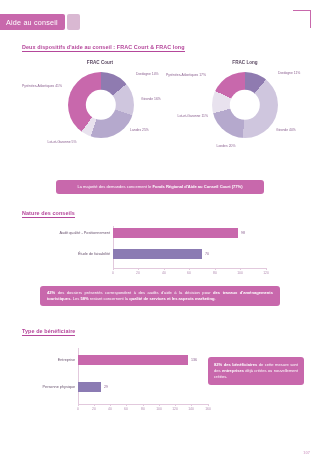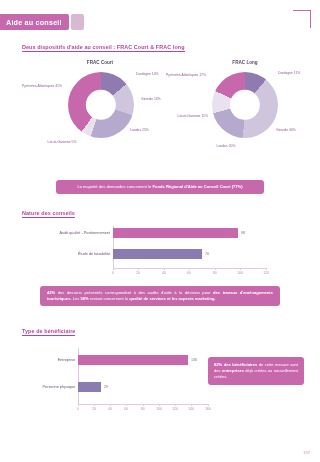--- a/index.html
+++ b/index.html
@@ -14,21 +14,21 @@
   
   .header-tab{
     position:absolute;left:0;top:14px;height:16px;
     display:flex;align-items:stretch;
   }
   .header-tab .lbl{
     background:#c868ac;color:#ffffff;
     font-size:7.2px;letter-spacing:.2px;
     display:flex;align-items:center;
     padding:0 7px 0 6px;
-    border-top-right-radius:2px;border-bottom-right-radius:2px;font-weight:bold;
+    border-top-right-radius:2px;border-bottom-right-radius:2px;
   }
   .header-tab .sq{
     width:13px;background:#d9b8d2;margin-left:2px;
     border-radius:2px;
   }
 
   
   .corner{
     position:absolute;right:9px;top:10px;width:17px;height:17px;
     border-top:1.3px solid #c868ac;border-right:1.3px solid #c868ac;

